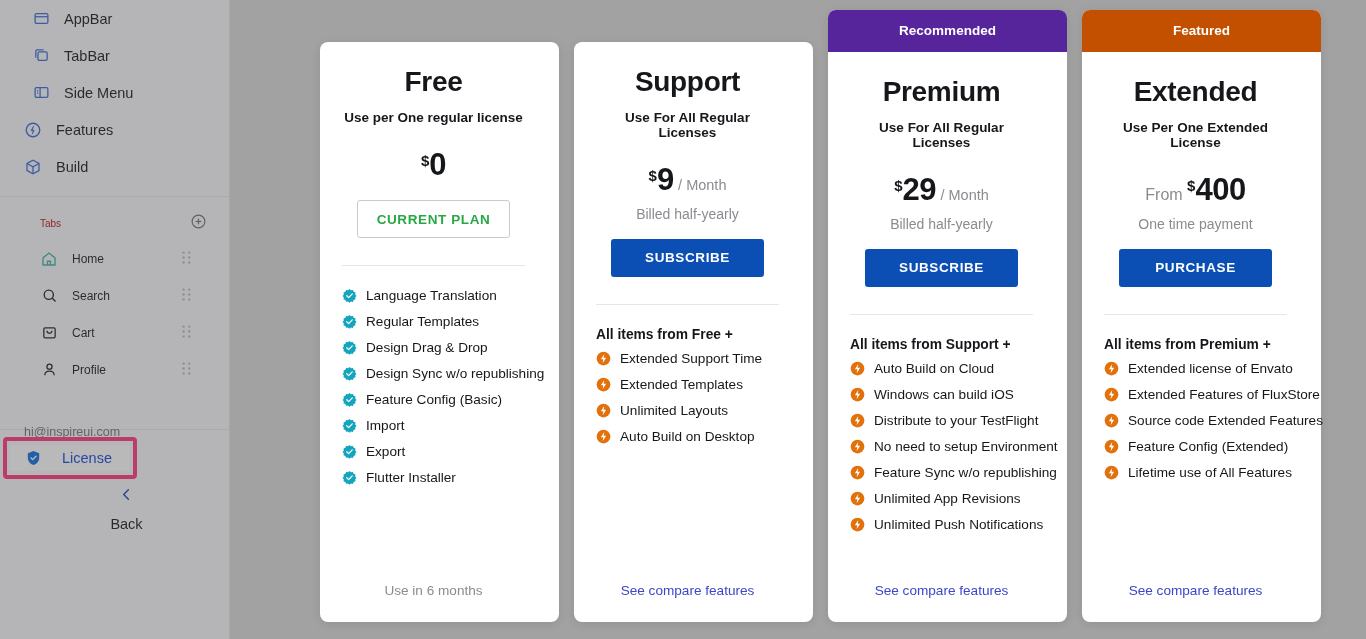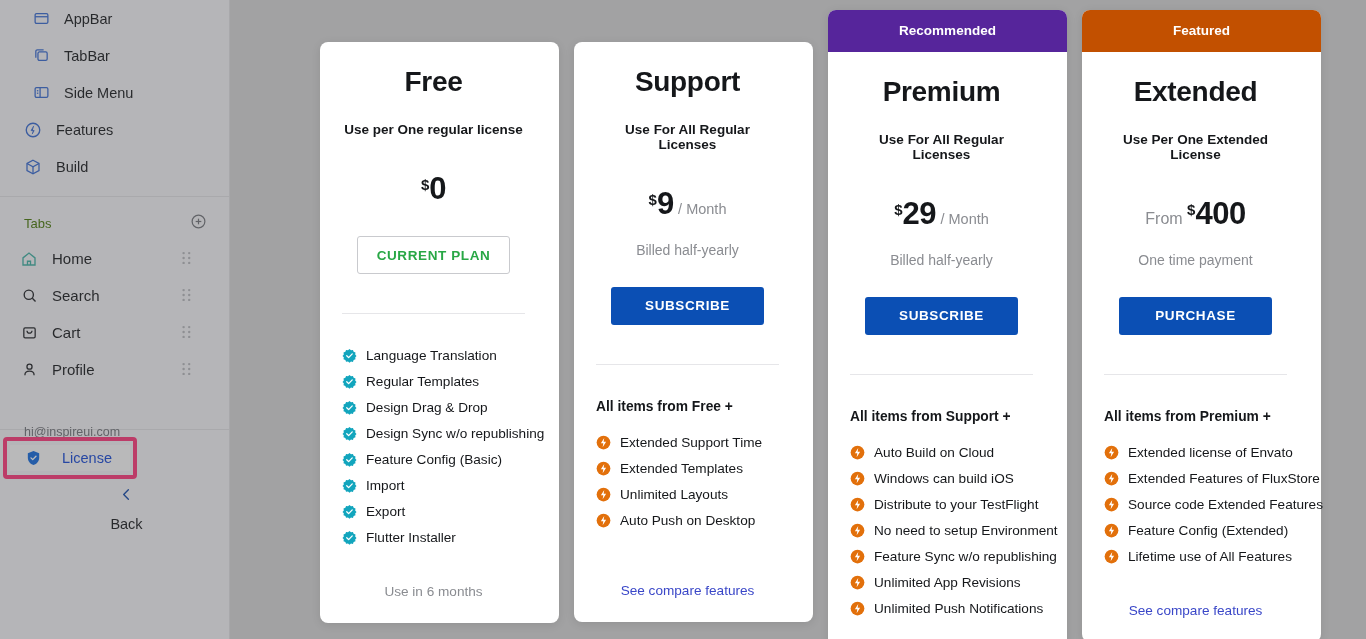--- a/index.html
+++ b/index.html
@@ -25,26 +25,26 @@
   }
   .sb-item.sub { padding-left: 32px; }
   .sb-ico { width: 18px; height: 18px; display: flex; align-items: center; justify-content: center; flex: 0 0 18px; }
   .sb-ico svg { display: block; }
   .sb-divider { height: 1px; background: #e3e3e6; margin: 11px 0 0 0; }
 
   .sb-section {
     display: flex; align-items: center; justify-content: space-between;
     padding: 16px 22px 6px 24px;
   }
-  .sb-section-label { font-size: 13px; color: #4d7c0f; }
+  .sb-section-label { font-size: 10px; color: #b91c1c; margin-left: 16px; }
 
   .sb-tab {
     display: flex; align-items: center; height: 37px;
-    padding-left: 20px; padding-right: 36px; gap: 14px;
-    color: #1e2023; font-size: 15px; position: relative;
+    padding-left: 40px; padding-right: 36px; gap: 14px;
+    color: #1e2023; font-size: 12px; position: relative;
   }
   .drag-dots { position: absolute; right: 38px; top: 50%; transform: translateY(-50%); }
 
   .sb-foot { position: absolute; left: 0; right: 0; top: 425px; }
   .sb-email { font-size: 12.5px; color: #76787e; padding: 0 0 6px 24px; }
   .lic-wrap { position: relative; margin: 0 0 0 10px; width: 120px; }
   .lic-highlight {
     position: absolute; left: -7px; top: -8px; width: 134px; height: 42px;
     border: 4px solid #ff3d7f; border-radius: 4px; pointer-events: none;
   }
@@ -76,21 +76,21 @@
     box-shadow: 0 2px 10px rgba(0,0,0,0.10);
     display: flex; flex-direction: column;
   }
   .card.plain { margin-top: 42px; min-height: 580px; }
   .card.banner-card { margin-top: 10px; min-height: 612px; }
   .banner {
     height: 42px; line-height: 42px; text-align: center;
     color: #ffffff; font-size: 13.5px; font-weight: 600;
     border-radius: 8px 8px 0 0;
   }
-  .card-body { padding: 24px 34px 0 22px; flex: 1; display: flex; flex-direction: column; gap: 12px; }
+  .card-body { padding: 24px 34px 0 22px; flex: 1; display: flex; flex-direction: column; }
 
   .plan-name { text-align: center; font-size: 28px; font-weight: 700; color: #15171a; letter-spacing: -0.3px; }
   .plan-sub { text-align: center; font-size: 13.5px; font-weight: 700; color: #15171a; margin-top: 12px; }
 
   .price-row { text-align: center; margin-top: 22px; white-space: nowrap; }
   .price-from { font-size: 16px; color: #8a8c91; font-weight: 400; }
   .price-cur { font-size: 15px; font-weight: 700; color: #15171a; vertical-align: 9px; }
   .price-amt { font-size: 31px; font-weight: 700; color: #15171a; letter-spacing: -0.5px; }
   .price-per { font-size: 14.5px; color: #8a8c91; }
   .billed { text-align: center; font-size: 14px; color: #8a8c91; margin-top: 8px; }
@@ -413,21 +413,21 @@
                 <circle cx="12" cy="12" r="11" fill="#e2700b"></circle>
                 <path fill="#fff" d="M13.2 4.6 7.8 13.1h3.9l-1.1 6.3 5.6-8.7h-4z"></path>
               </svg>
             <span class="txt">Unlimited Layouts</span>
           </div>
           <div class="feat">
             <svg class="bullet" viewBox="0 0 24 24">
                 <circle cx="12" cy="12" r="11" fill="#e2700b"></circle>
                 <path fill="#fff" d="M13.2 4.6 7.8 13.1h3.9l-1.1 6.3 5.6-8.7h-4z"></path>
               </svg>
-            <span class="txt">Auto Push on Desktop</span>
+            <span class="txt">Auto Build on Desktop</span>
           </div>
         </div>
         <div class="spacer"></div>
         <div class="foot-link">See compare features</div>
       </div>
     </div>
 
     <div class="card banner-card">
       <div class="banner" style="background:#56259b">Recommended</div>
       <div class="card-body">

